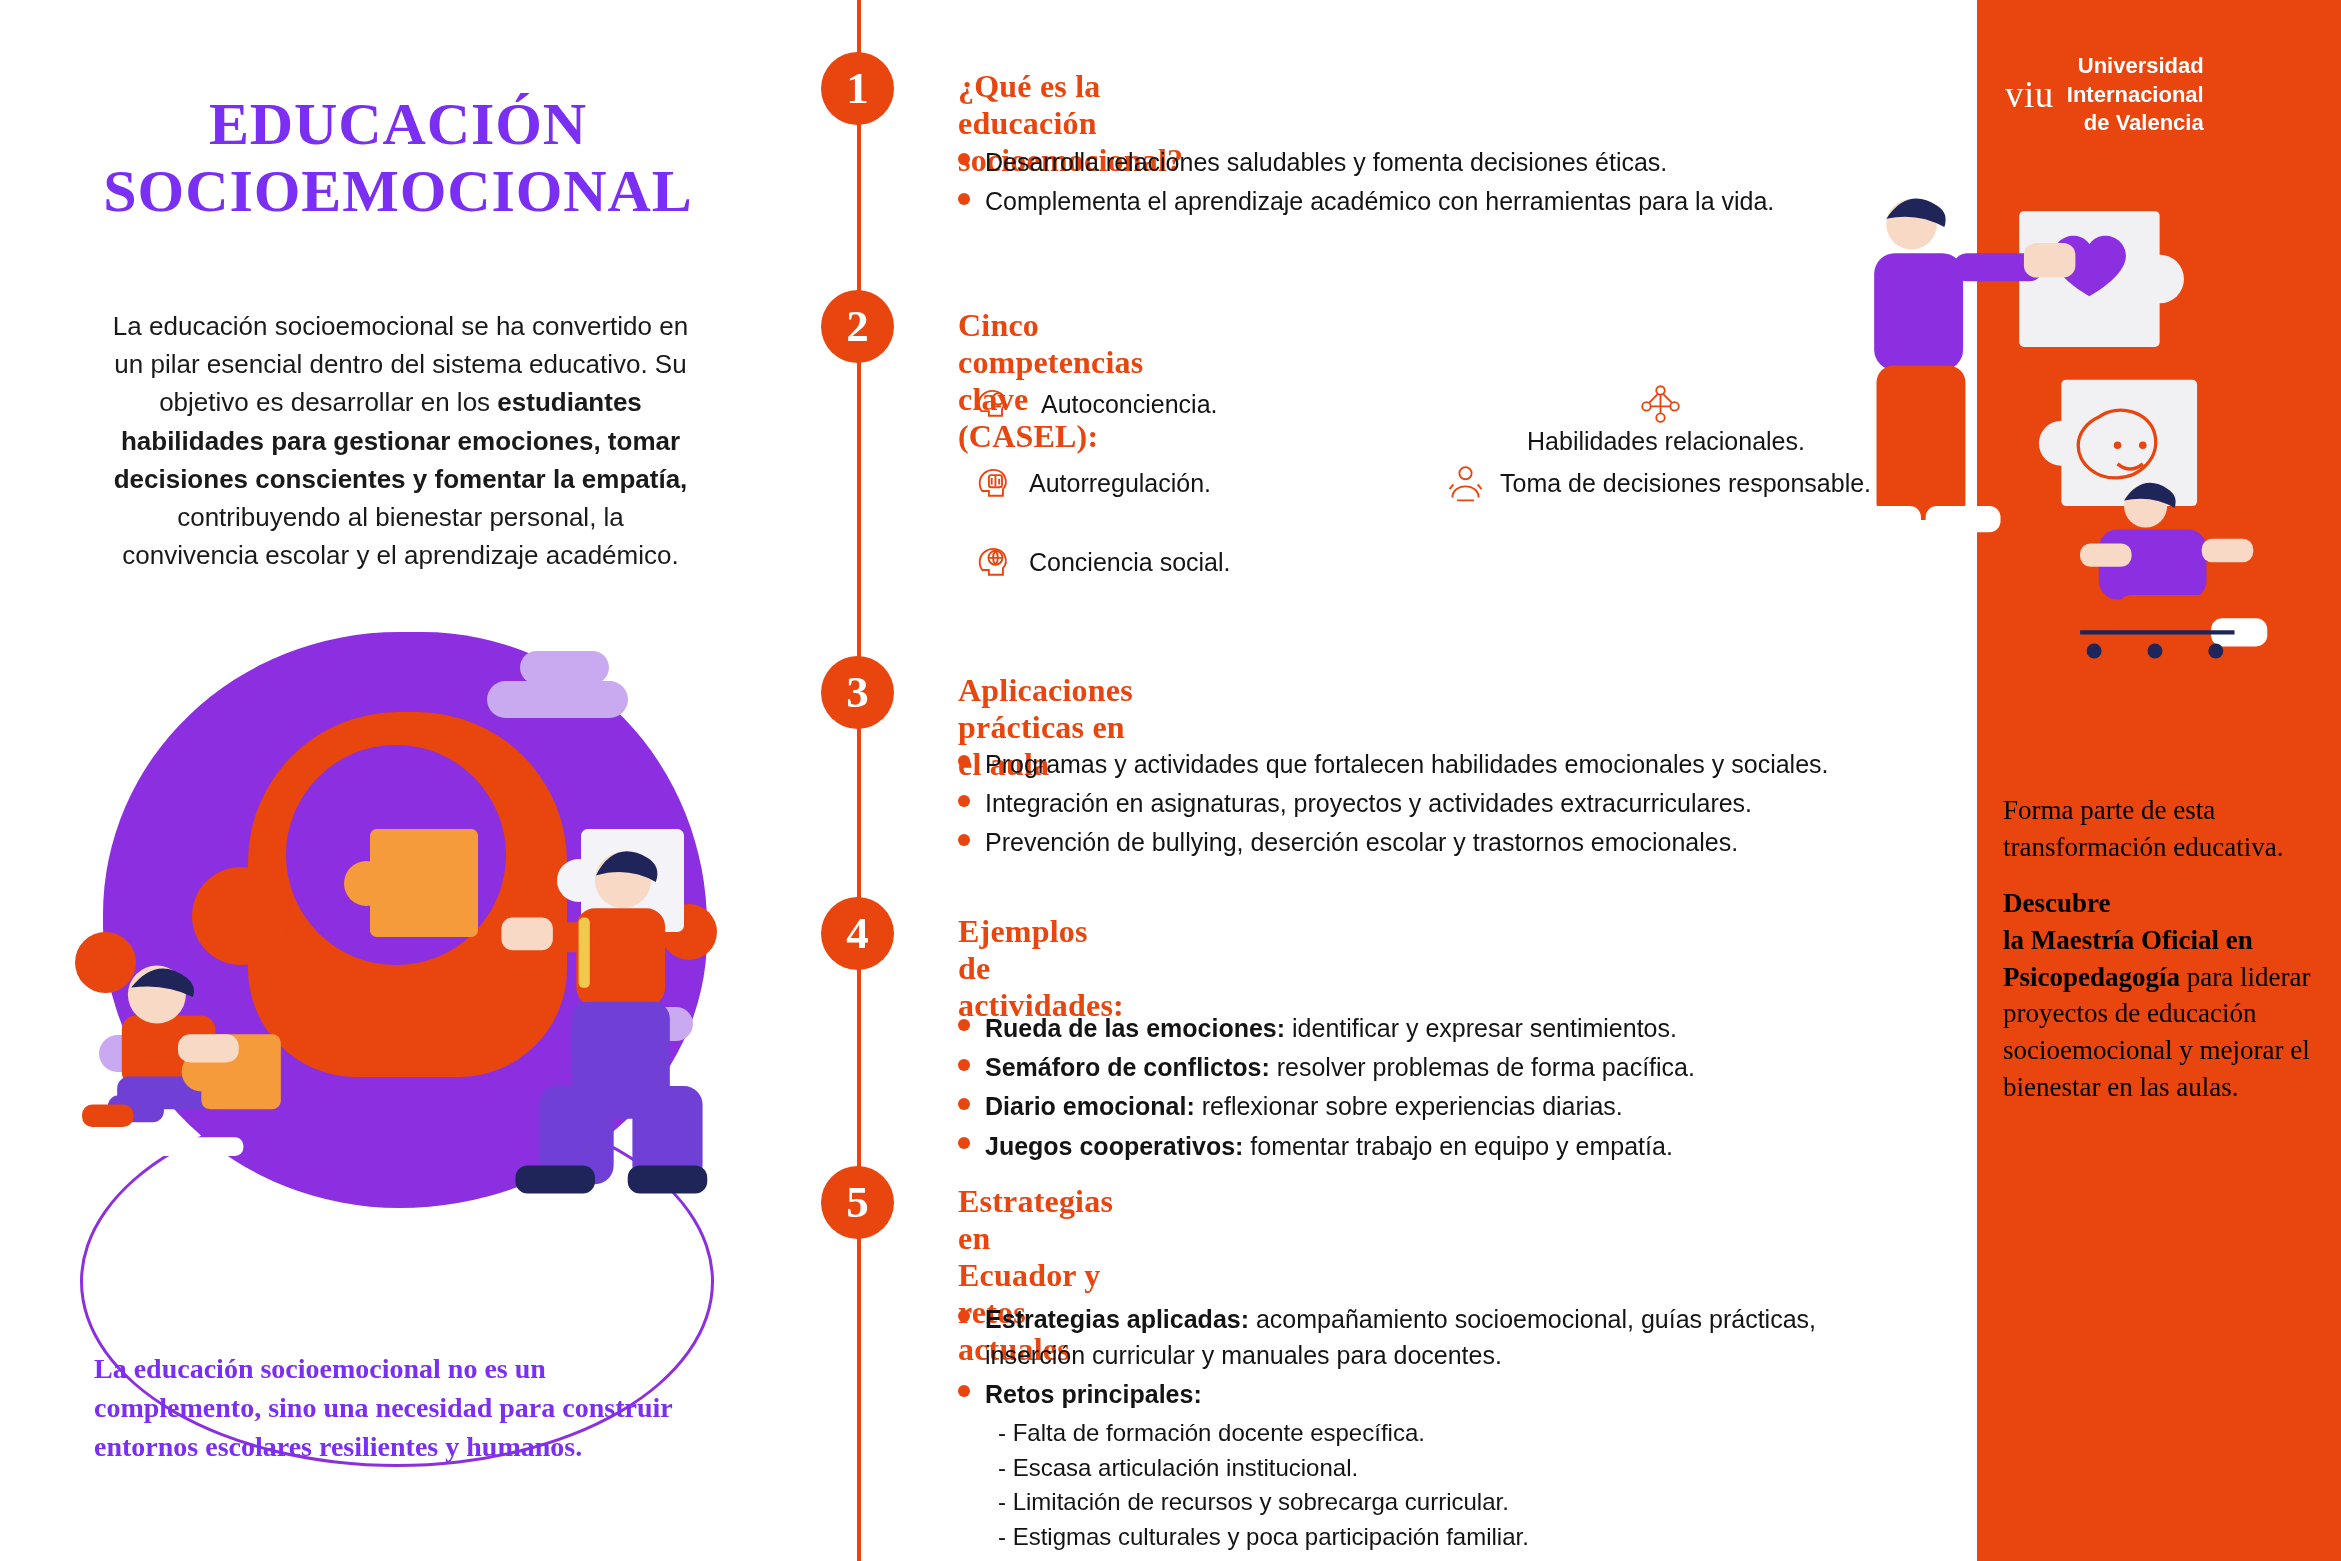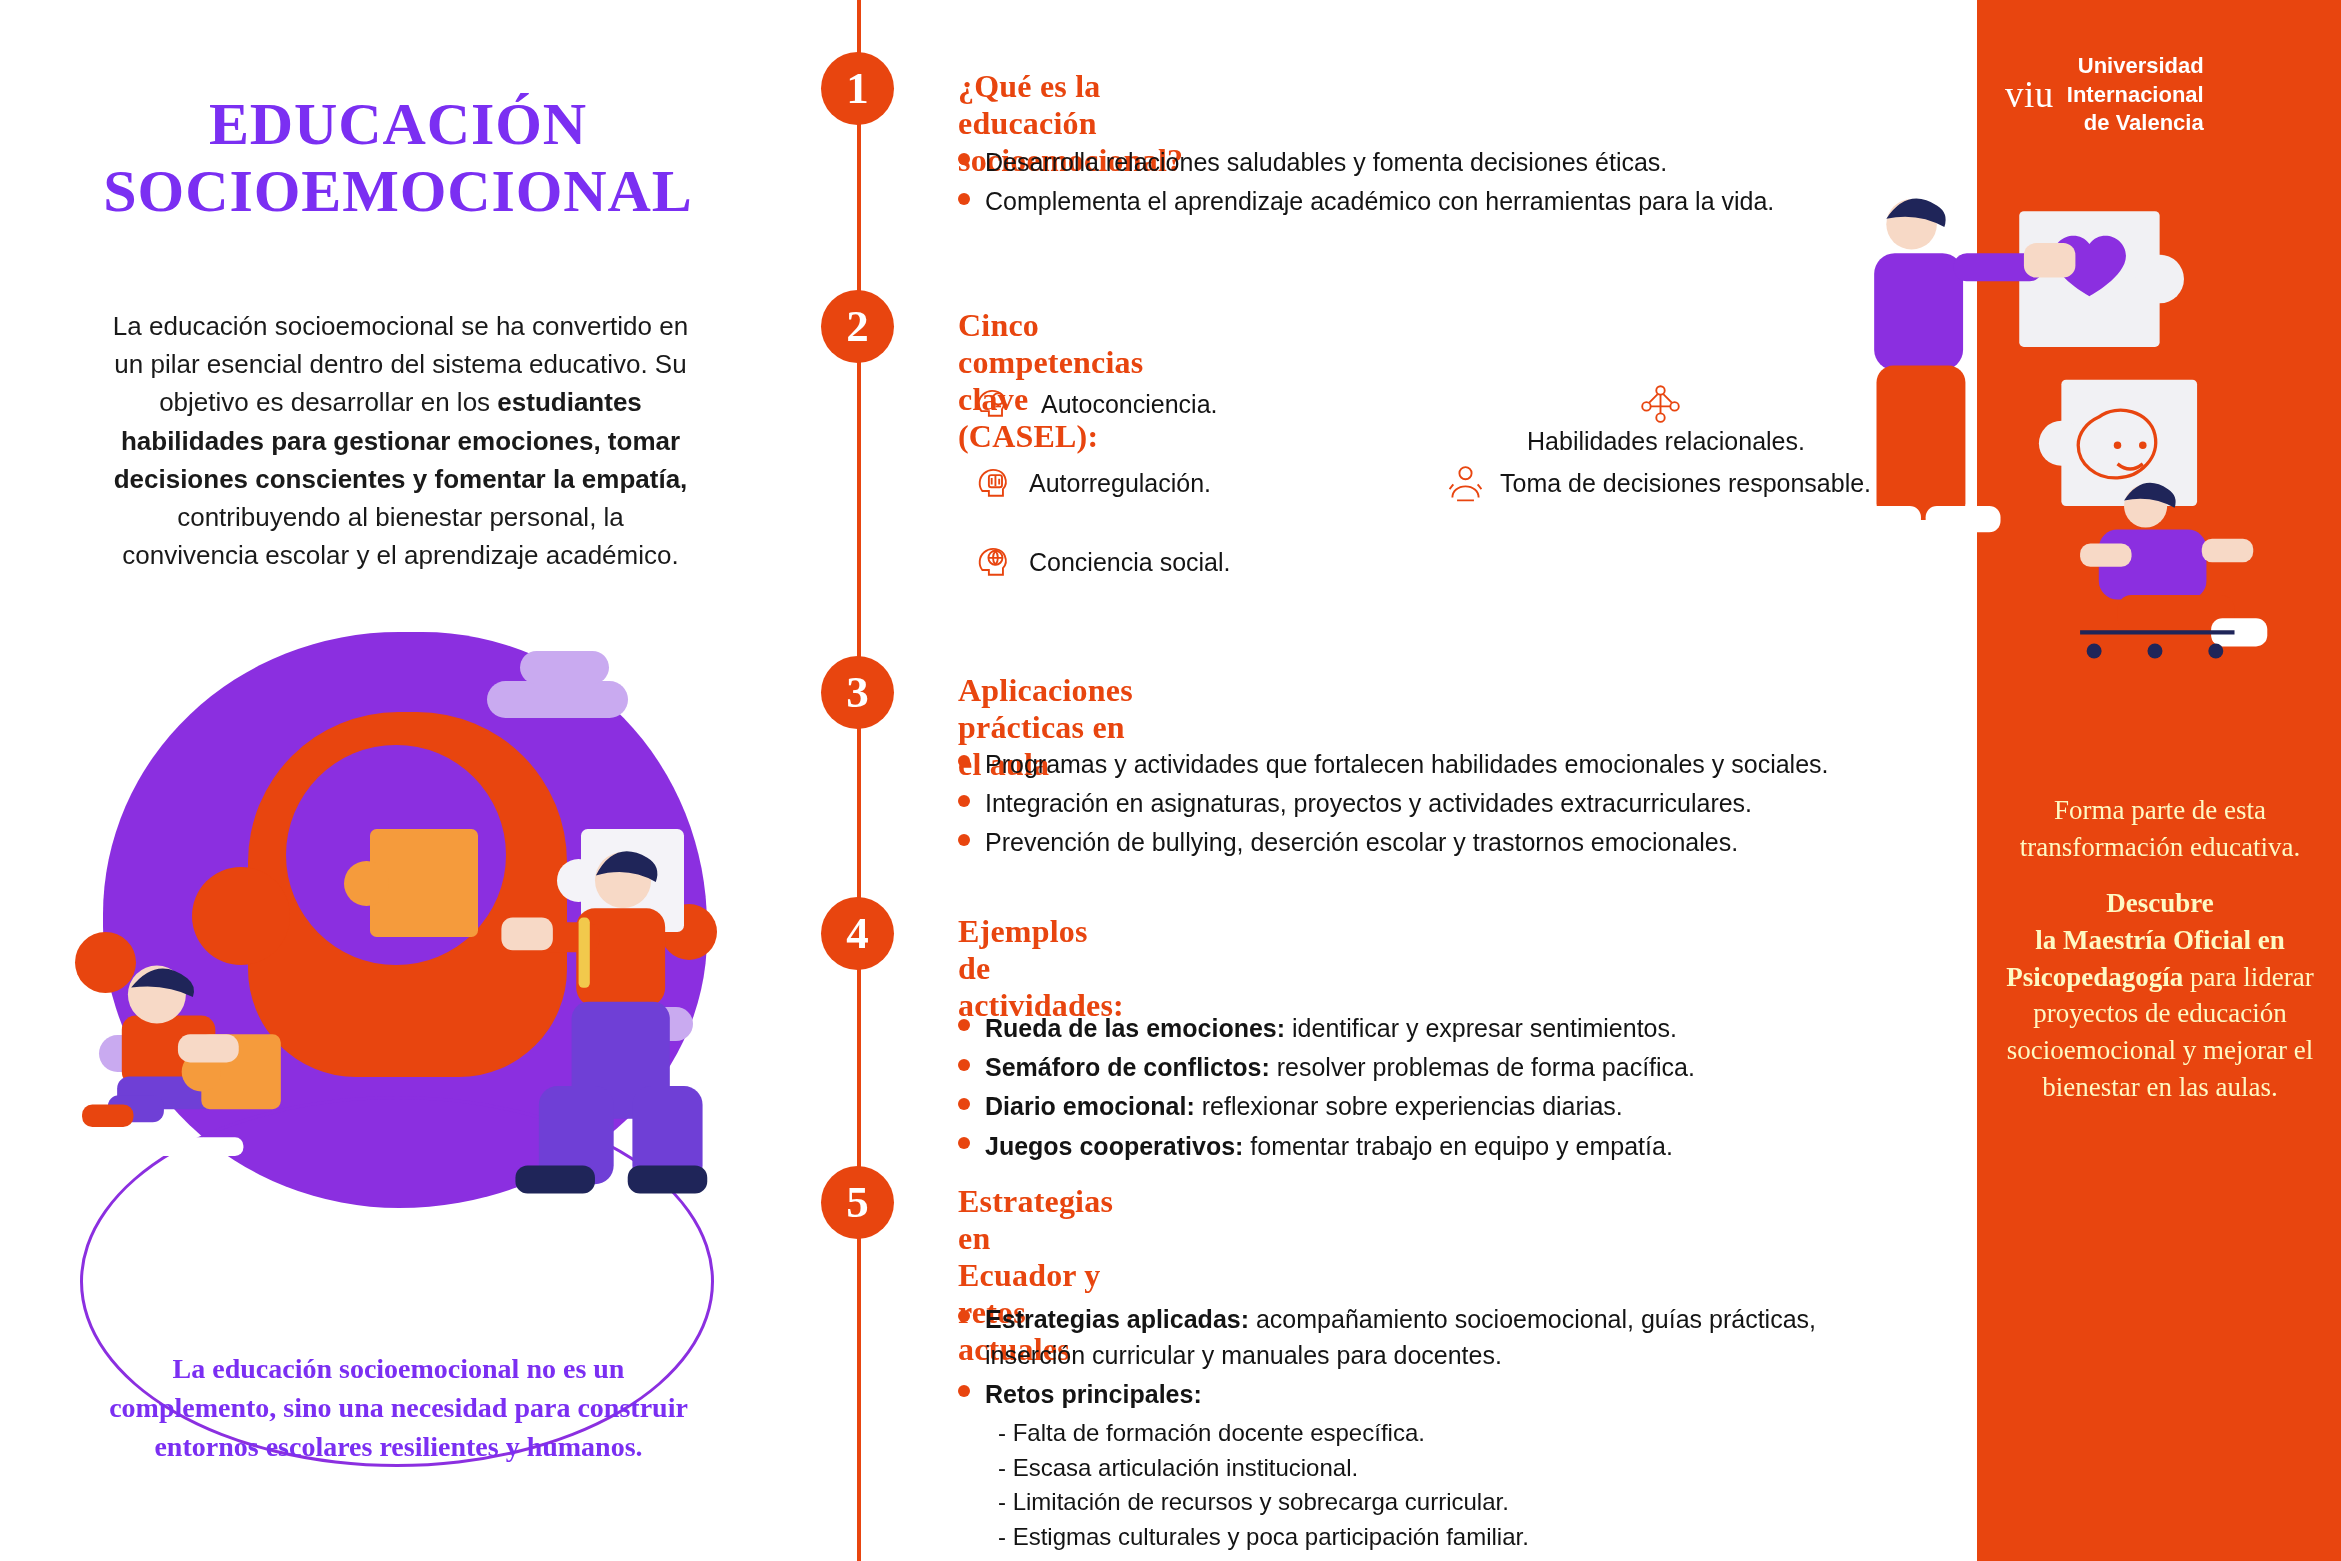--- a/index.html
+++ b/index.html
@@ -84,21 +84,21 @@
   .c3{left:52px;top:431px;width:141px;height:37px;}
   .c4{left:529px;top:403px;width:117px;height:34px;}
   .dot-o{position:absolute;background:#e8450f;border-radius:50%;}
   .d1{left:28px;top:328px;width:61px;height:61px;}
   .d2{left:614px;top:300px;width:56px;height:56px;}
 
   .fig{position:absolute;}
 
   .bottom-quote{
     position:absolute;left:94px;top:1349px;width:609px;
-    text-align:center;
+    text-align:left;
     font-family:"Liberation Serif", serif;
     font-weight:bold;
     font-size:28px;line-height:1.4;
     color:#7b2ff2;
   }
 
   
   .center{position:absolute;left:778px;top:0;width:1199px;height:1561px;}
   .timeline{
     position:absolute;left:79px;top:0;width:4.2px;height:1561px;background:#e8450f;
@@ -138,23 +138,23 @@
   .right{
     position:absolute;left:1977px;top:0;width:365px;height:1561px;background:#e8450f;
   }
   .logo{position:absolute;left:28px;top:52px;display:flex;align-items:center;}
   .logo .mark{
     font-family:"Liberation Serif", serif;font-size:37px;color:#ffffff;
     letter-spacing:0.5px;margin-right:13px;line-height:1;
   }
   .logo .txt{color:#ffffff;font-size:22px;font-weight:bold;line-height:1.3;text-align:right;}
   .right-copy{
-    position:absolute;left:26px;top:792px;width:314px;text-align:center;
+    position:absolute;left:26px;top:792px;width:314px;text-align:left;
     font-family:"Liberation Serif", serif;
-    color:#fef9c3;font-size:27px;line-height:1.36;
+    color:#000000;font-size:27px;line-height:1.36;
   }
   .right-copy b{font-weight:bold;}
   .gap{display:block;height:19.7px;}
   svg{display:block;}
 </style>
 </head>
 <body>
 
 <div class="page">
 

